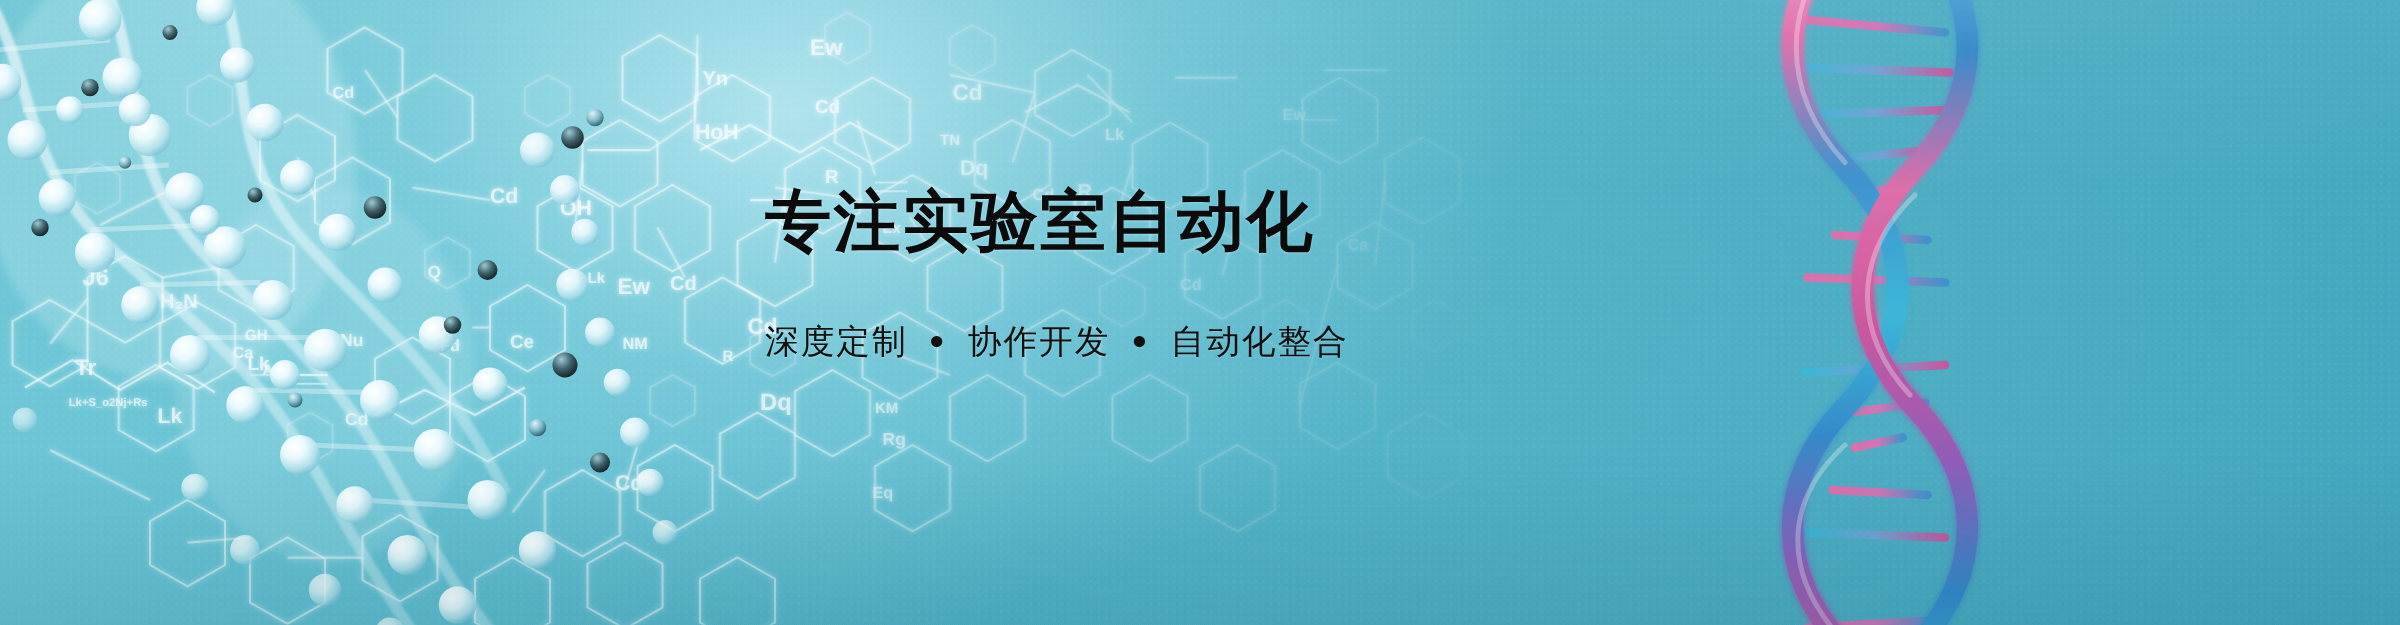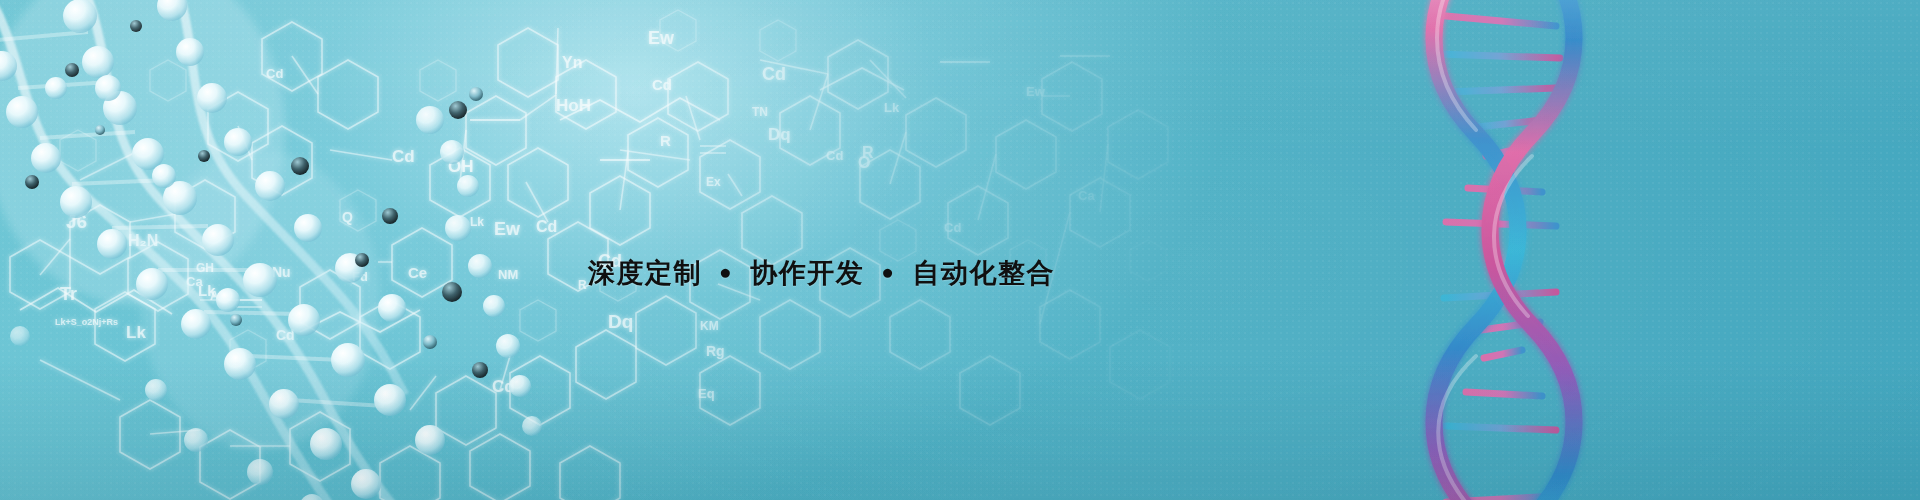--- a/index.html
+++ b/index.html
@@ -79,25 +79,25 @@
     font-size: 53px;
     line-height: 1.12;
     font-weight: 700;
     color: #0b0b0b;
     letter-spacing: 2px;
     white-space: nowrap;
     text-shadow: 0 1px 2px rgba(255,255,255,0.30);
   }
   .subline {
     position: absolute;
-    left: 588px;
+    left: 612px;
     top: 256px;
     font-size: 27px;
     line-height: 1.3;
-    font-weight: 700;
+    font-weight: 400;
     color: #101010;
     letter-spacing: 1.5px;
     white-space: nowrap;
     text-shadow: 0 1px 1px rgba(255,255,255,0.22);
   }
   .subline .sep {
     font-size: 21px;
     vertical-align: 3px;
     padding: 0 8px;
   }
@@ -517,20 +517,21 @@
         <path d="M206 -14 C 154 42, 154 114, 206 170"></path>
         <path d="M262 196 C 212 244, 212 306, 258 356"></path>
         <path d="M206 396 C 156 442, 156 500, 204 552"></path>
       </g>
     </svg>
   </div>
 
   <div class="bg-vignette"></div>
 
   <div class="text-block">
+    <div class="headline">专注实验室自动化</div>
 
     <div class="subline">
       <span>深度定制</span>
       <span class="sep">●</span>
       <span>协作开发</span>
       <span class="sep">●</span>
       <span>自动化整合</span>
     </div>
   </div>
 

